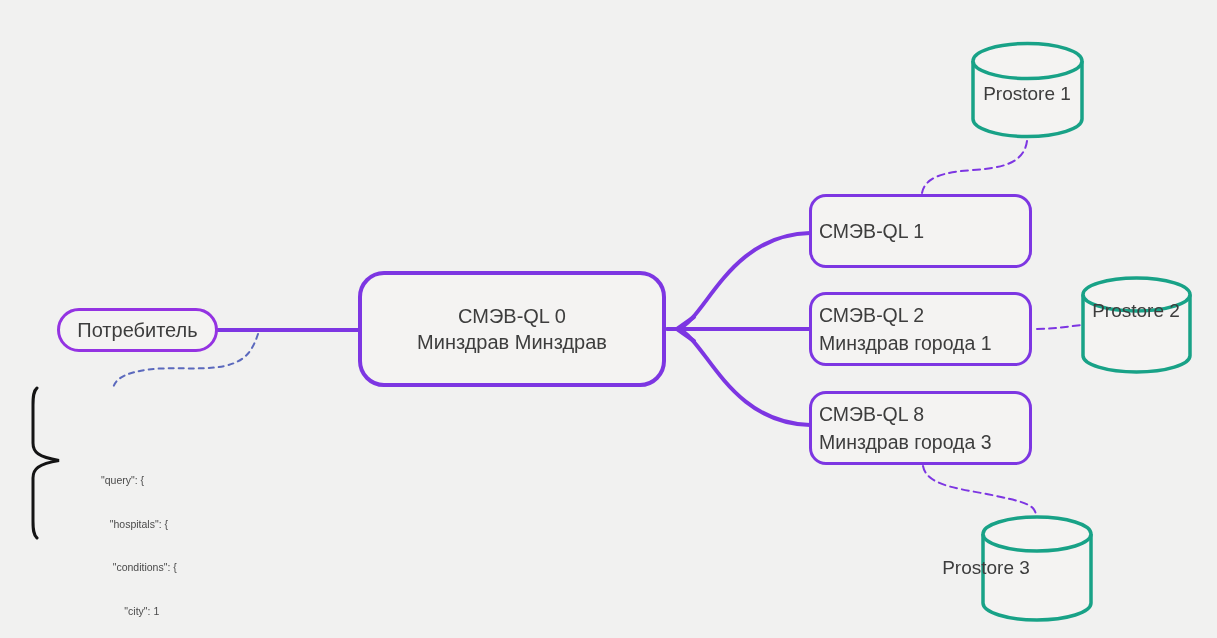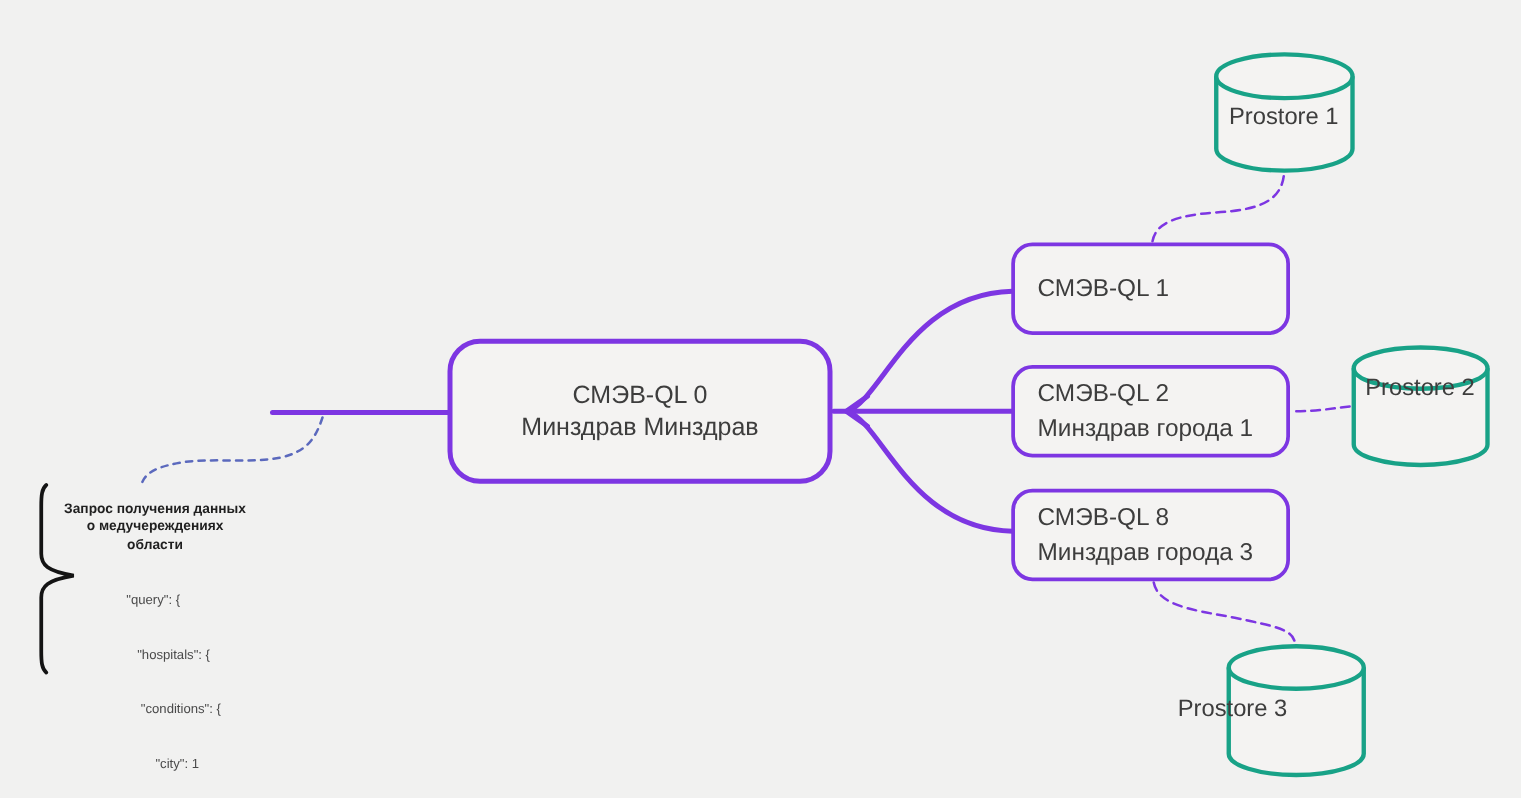--- a/index.html
+++ b/index.html
@@ -44,21 +44,21 @@
     border:4px solid var(--purple);
     border-radius:26px;
     align-items:center;
     font-size:20px;line-height:26px;
     text-align:right;
   }
   .node-city{
     left:809px;width:223px;height:74px;
     border:3.5px solid var(--purple);
     border-radius:17px;
-    padding-left:18px;
+    padding-left:7px;
     font-size:19.5px;line-height:28px;
     align-items:flex-start;
   }
   .node-city1{top:194px;}
   .node-city2{top:292px;}
   .node-city3{top:391px;}
 
   .cyl-label{
     position:absolute;
     color:var(--text);
@@ -119,20 +119,23 @@
     </g>
 
     <g>
       <path d="M 983 534 L 983 603 A 54 17 0 0 0 1091 603 L 1091 534" class="stroke-teal cyl-fill" stroke-width="3.5"></path>
       <ellipse cx="1037" cy="534" rx="54" ry="17" class="stroke-teal cyl-fill" stroke-width="3.5"></ellipse>
     </g>
 
     <path d="M 37 388 C 33.5 391, 33 396, 33 405 L 33 443 C 33 452, 38 457, 59 460.5 C 38 464, 33 469, 33 478 L 33 521 C 33 530, 33.5 535, 37 538" class="stroke-brace" stroke-width="3" stroke-linecap="round"></path>
   </svg>
 
+  <div class="node node-pill">
+    <span>Потребитель</span>
+  </div>
 
   <div class="node node-central">
     <div>СМЭВ-QL 0</div>
     <div>Минздрав Минздрав</div>
   </div>
 
   <div class="node node-city node-city1">
     <div>СМЭВ-QL 1</div>
   </div>
   <div class="node node-city node-city2">
@@ -141,25 +144,20 @@
   </div>
   <div class="node node-city node-city3">
     <div>СМЭВ-QL 8</div>
     <div>Минздрав города 3</div>
   </div>
 
   <div class="cyl-label cyl-label-1">Prostore 1</div>
   <div class="cyl-label cyl-label-2">Prostore 2</div>
   <div class="cyl-label cyl-label-3">Prostore 3</div>
 
-  <div class="annot-title">
-    <div>Запрос получения данных</div>
-    <div>о медучереждениях</div>
-    <div>области</div>
-  </div>
   <div class="annot-code">
     <div>"query": {</div>
     <div>   "hospitals": {</div>
     <div>    "conditions": {</div>
     <div>        "city": 1</div>
     
     
     
   </div>
 

